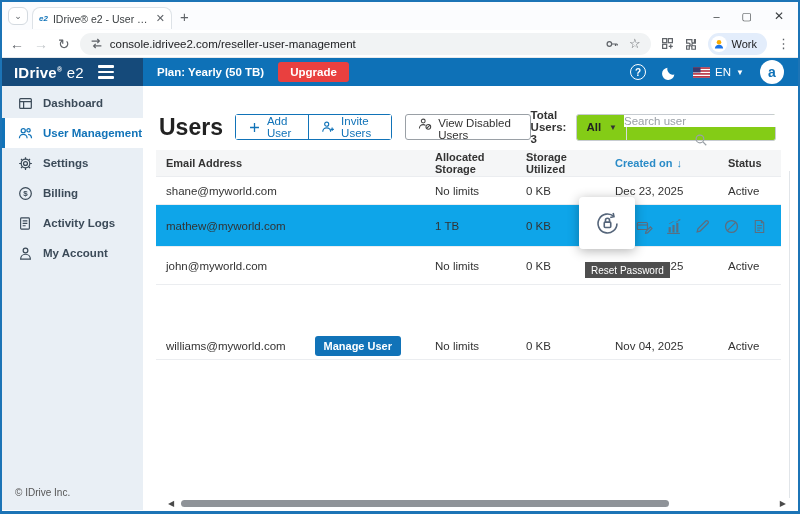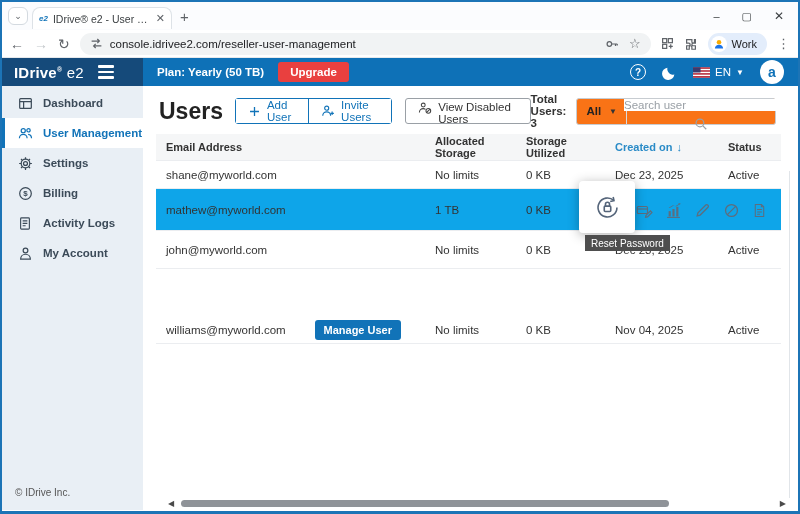--- a/index.html
+++ b/index.html
@@ -61,32 +61,32 @@
   
   .bodywrap { display:flex; height:424px; }
   .sidebar { width:141px; background:#e9eff5; display:flex; flex-direction:column; padding-top:2px; }
   .side-item { height:30px; display:flex; align-items:center; gap:10px; padding-left:13px;
     color:#3b4a58; font-size:11.5px; font-weight:bold; border-left:3px solid transparent; }
   .side-item .icon { width:15px; height:15px; display:flex; }
   .side-item.active { background:#fff; color:#1173b8; border-left-color:#1173b8; }
   .side-footer { margin-top:auto; padding:0 0 12px 13px; font-size:10px; color:#555; }
 
   .main { flex:1; position:relative; background:#fff; }
-  .page-head { display:flex; align-items:center; margin:11px 0 0 16px; height:28px; }
+  .page-head { display:flex; align-items:center; margin:27px 0 0 16px; height:28px; }
   .page-title { font-size:23px; font-weight:bold; color:#222; margin-right:12px; }
   .btn-group { display:flex; border:1px solid #1173b8; border-radius:3px; height:26px; }
   .btn-blue { display:flex; align-items:center; gap:6px; padding:0 12px; color:#1173b8;
     font-size:11.5px; background:#fff; }
   .btn-blue + .btn-blue { border-left:1px solid #1173b8; }
   .btn-gray { margin-left:13px; display:flex; gap:6px; padding:2px 12px;
     height:26px; border:1px solid #9aa0a6; border-radius:3px; color:#333; font-size:11.5px; background:#fff; }
   .head-right { margin-left:auto; display:flex; align-items:center; margin-right:22px; }
   .total-label { font-size:11.5px; color:#333; font-weight:bold; margin-right:10px; }
   .filter-search { display:flex; border:1px solid #c7ccd1; border-radius:3px; height:27px;
-    align-items:stretch; background:#f97316; }
+    align-items:stretch; background:#84cc16; }
   .filter-seg { display:flex; align-items:center; gap:8px; padding:0 9px; font-size:11.5px;
     color:#222; font-weight:bold; border-right:1px solid #d7dbdf; }
   .search-seg { display:flex; align-items:center; width:148px; padding:0 8px; gap:6px;flex-direction:column; }
   .search-seg input { border:none; outline:none; flex:1; font-size:11.5px;
     font-family:"Liberation Sans",sans-serif; color:#333; min-width:0; }
   .search-seg input::placeholder { color:#9aa0a6; }
 
   
   .table { position:relative; margin:9px 0 0 13px; width:625px; font-size:11.5px; }
   .trow { display:grid; grid-template-columns:269px 91px 89px 113px 1fr; align-items:center;
@@ -405,21 +405,21 @@
           <div class="reset-card" style="left: 423px; top: 47px;">
             <span>
               <svg width="27" height="27" viewBox="0 0 20 20" fill="none" stroke="currentColor" stroke-width="1.2">
                 <path d="M17 10a7 7 0 1 1-2.3-5.2"></path>
                 <path d="M14.2 2.2l.6 2.8-2.8.6"></path>
                 <rect x="7.6" y="9" width="4.8" height="4" rx=".7"></rect>
                 <path d="M8.5 9V7.6a1.5 1.5 0 0 1 3 0V9"></path>
               </svg>
             </span>
           </div>
-          <div class="tooltip" style="left: 429px; top: 101px;">Reset Password</div>
+          <div class="tooltip" style="left: 429px; top: 112px;">Reset Password</div>
           <div class="trow" style="height: 38px;">
             <div class="email-cell">
               <span>john@myworld.com</span>
             </div>
             <div>No limits</div>
             <div>0 KB</div>
             <div>Dec 23, 2025</div>
             <div>Active</div>
           </div>
           <div class="trow" style="height: 27px; margin-top: 48px;">

